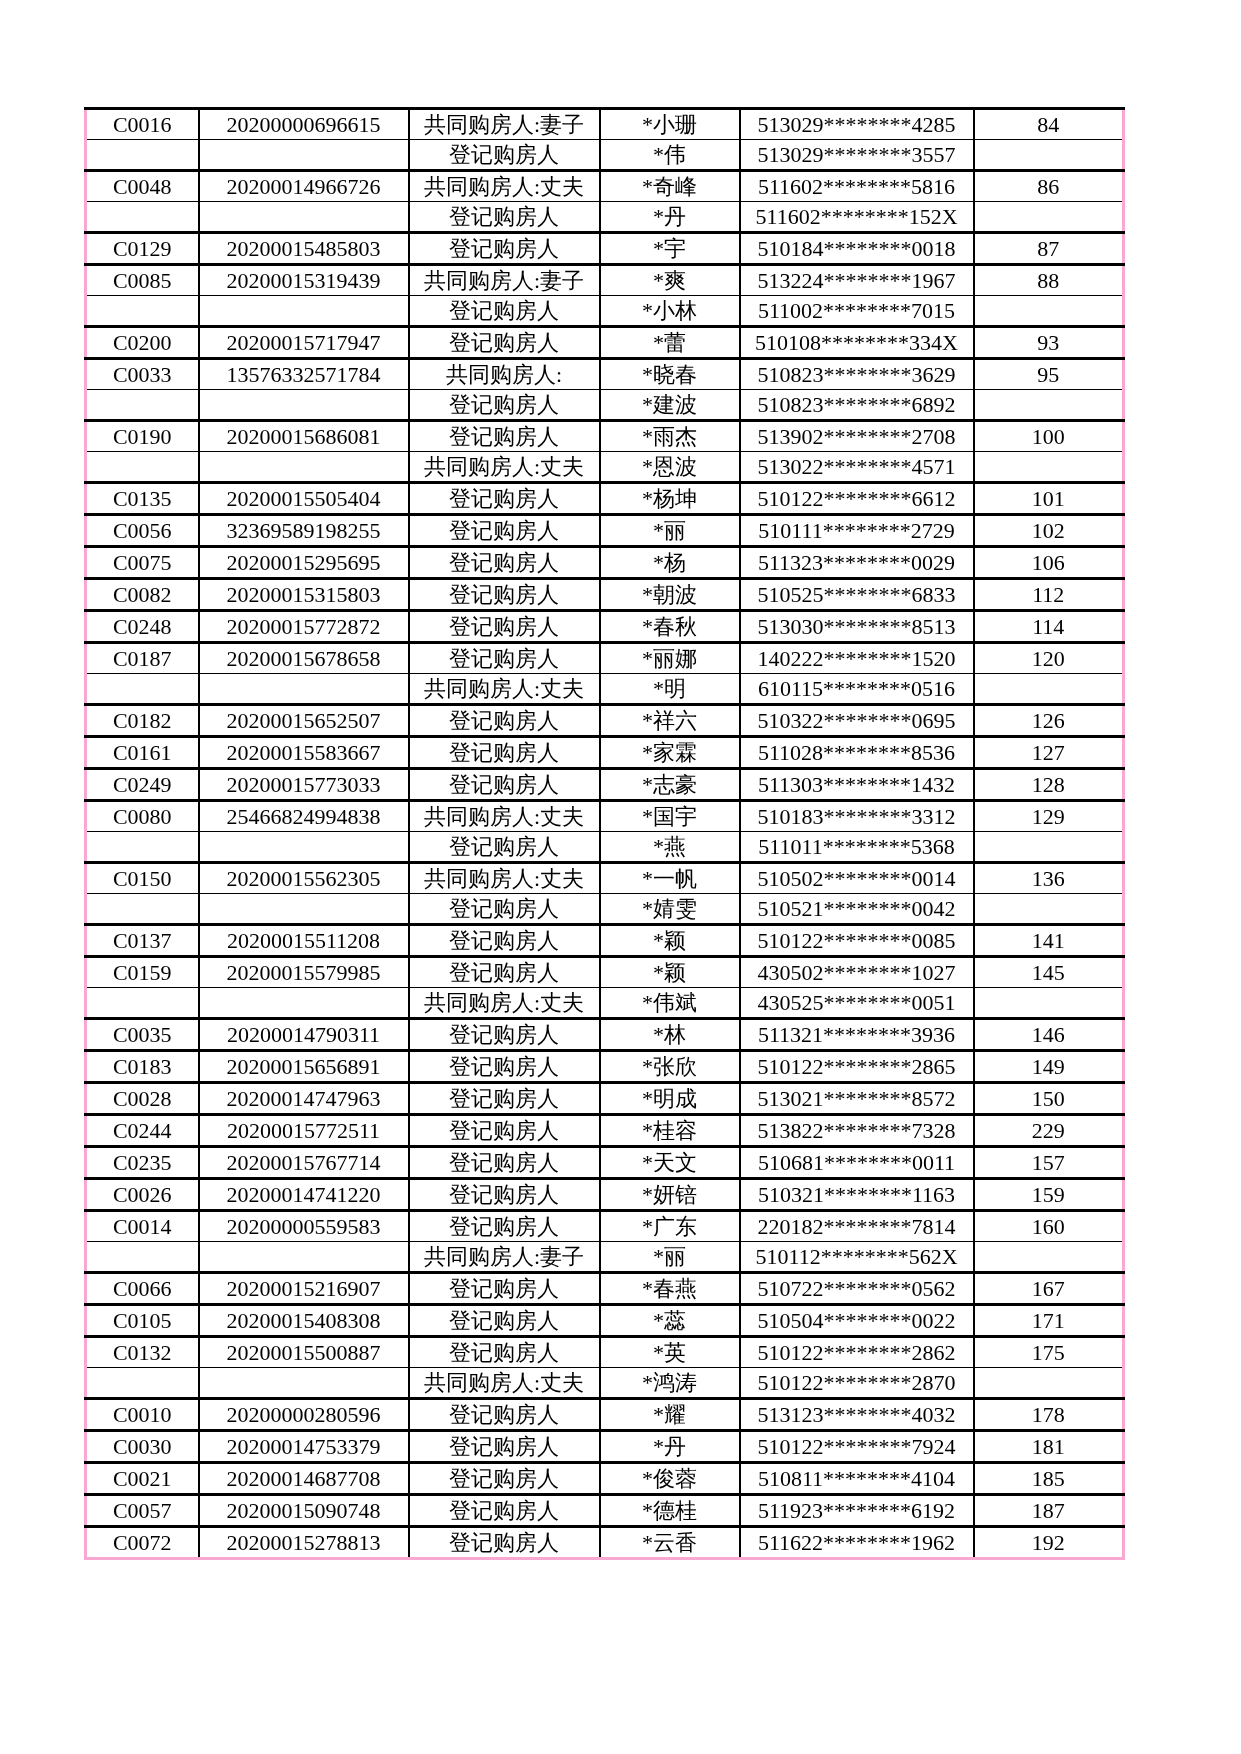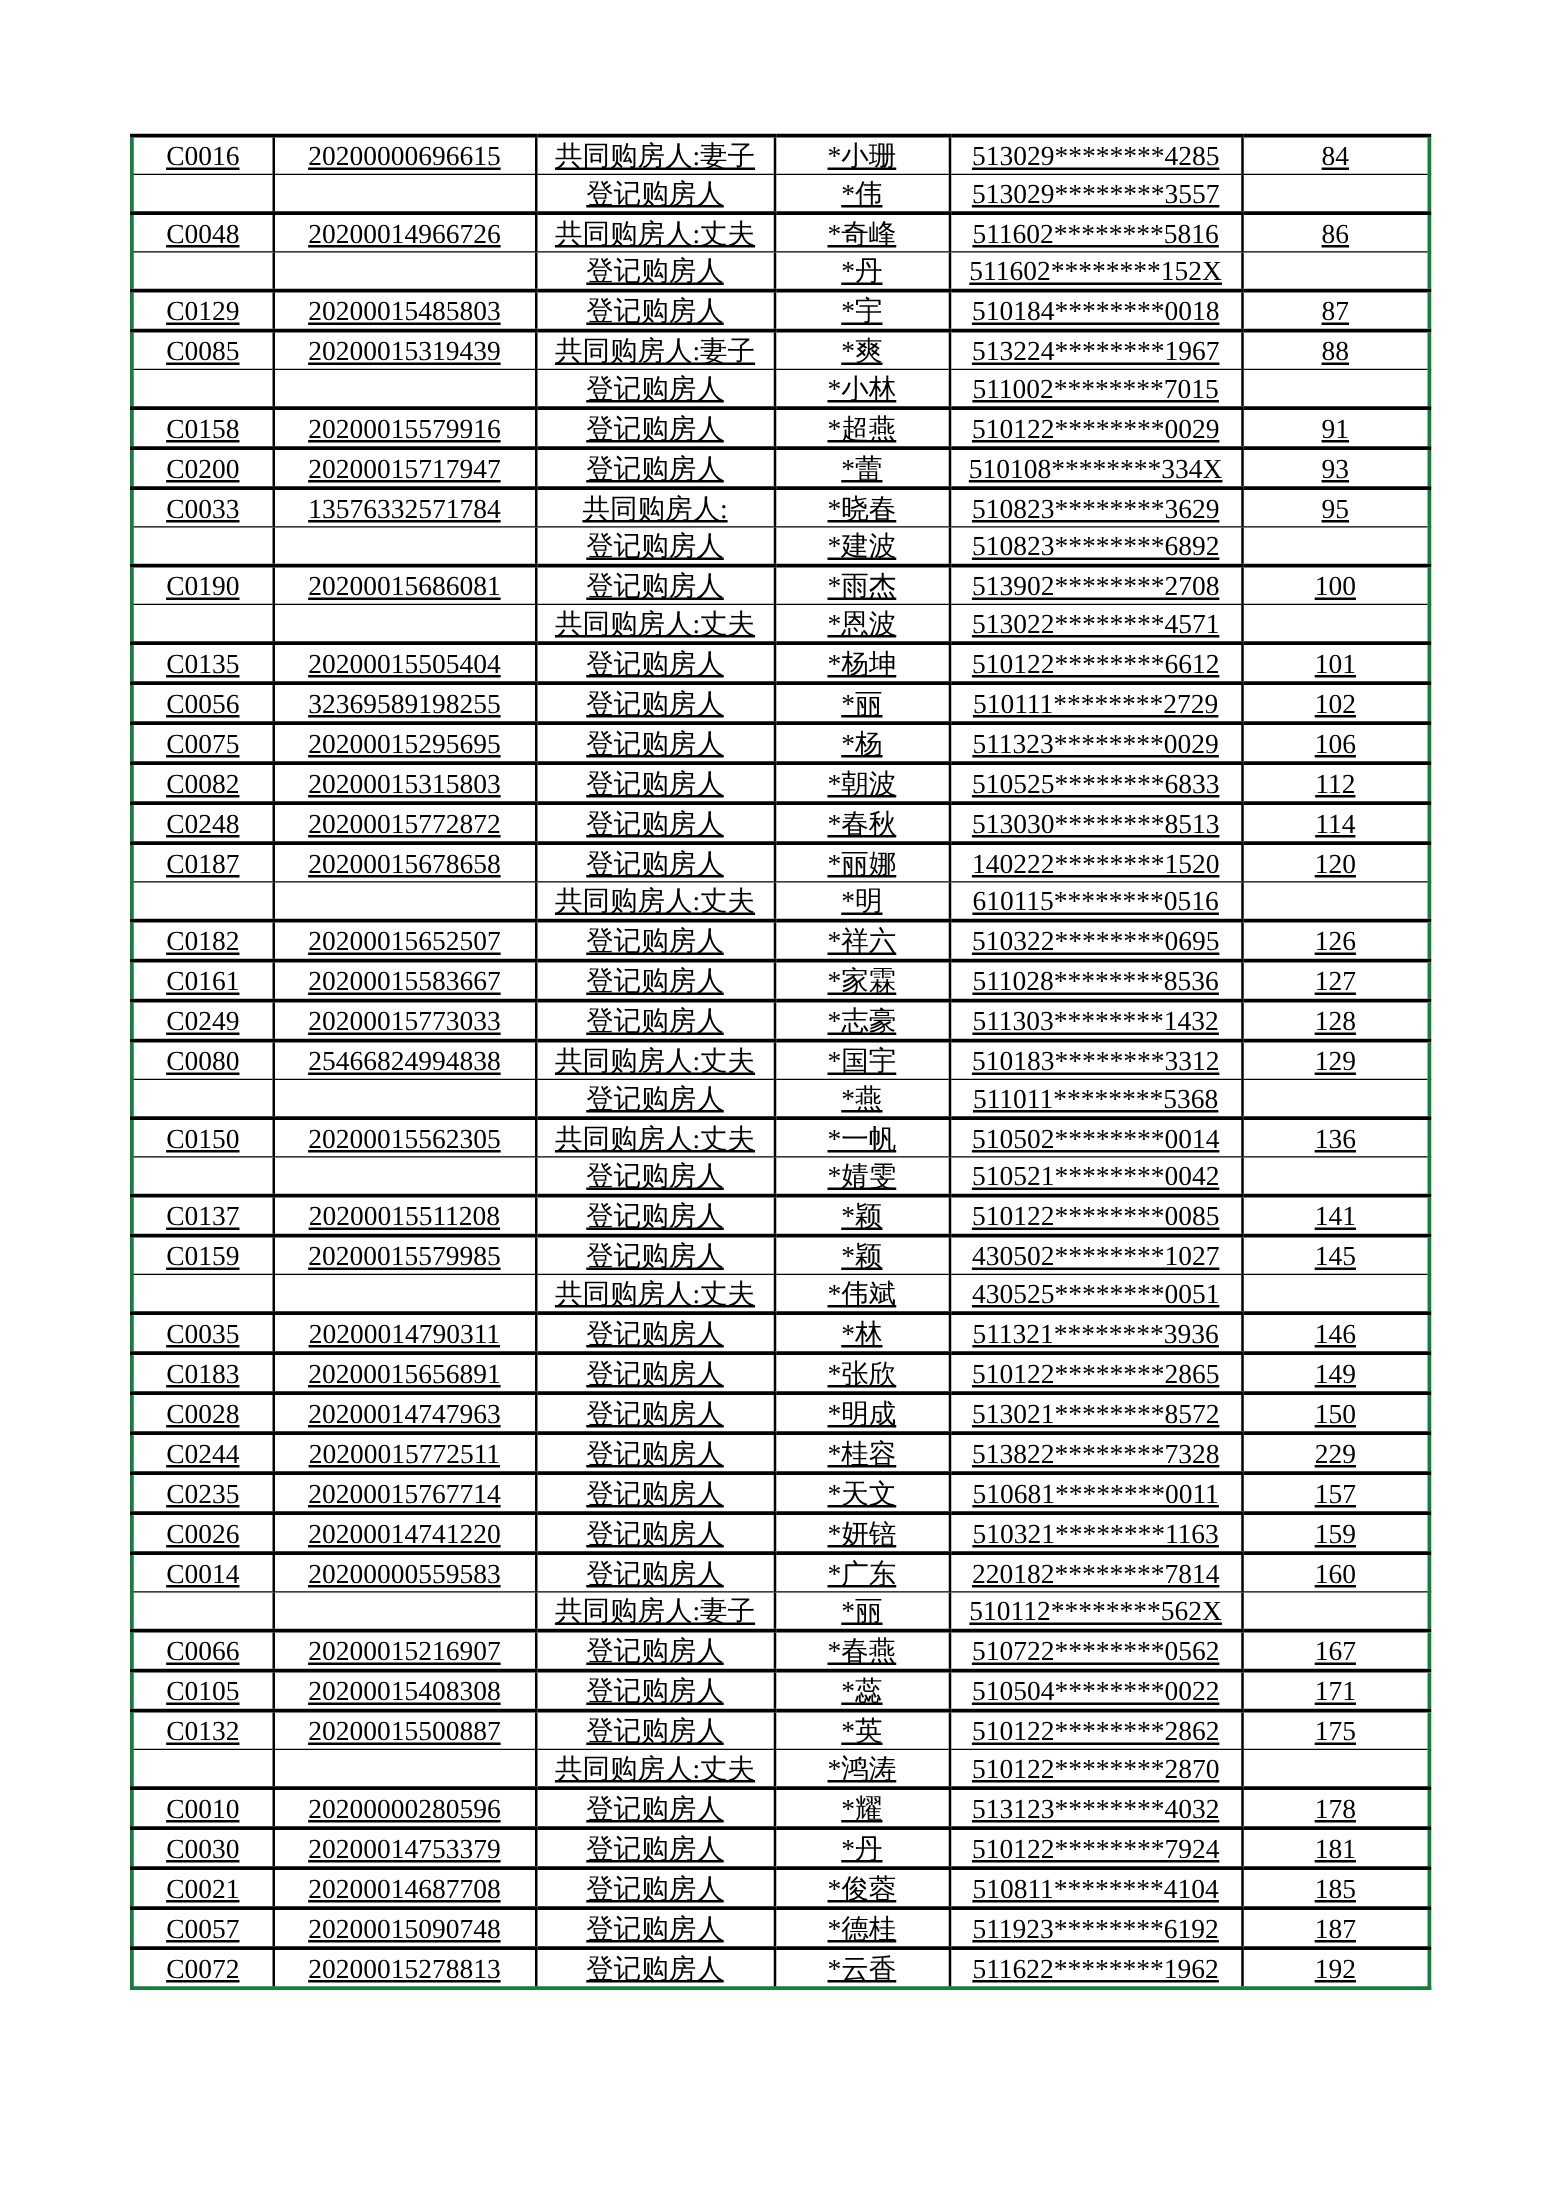--- a/index.html
+++ b/index.html
@@ -11,27 +11,26 @@
     position: relative;
     width: 1241px;
     height: 1754px;
     background: #ffffff;
     overflow: hidden;
     font-family: "Liberation Serif", "DejaVu Serif", serif;
     color: #000000;
   }
   table.buyers {
     position: absolute;
-    left: 104px;
+    left: 84px;
     top: 107px;
     width: 1038px;
     border-collapse: collapse;
     table-layout: fixed;
-    border: 3px solid #15803d;
-    text-decoration: underline;
+    border: 3px solid #f9a8d4;
   }
   table.buyers td {
     border-left: 2px solid #000000;
     border-right: 2px solid #000000;
     height: 29px;
     padding: 0 2px;
     text-align: center;
     vertical-align: middle;
     font-size: 22px;
     line-height: 1;
@@ -113,28 +112,20 @@
         </tr>
         <tr class="c">
           <td></td>
           <td></td>
           <td>登记购房人</td>
           <td>*小林</td>
           <td>511002********7015</td>
           <td></td>
         </tr>
         <tr class="g">
-          <td>C0158</td>
-          <td>20200015579916</td>
-          <td>登记购房人</td>
-          <td>*超燕</td>
-          <td>510122********0029</td>
-          <td>91</td>
-        </tr>
-        <tr class="g">
           <td>C0200</td>
           <td>20200015717947</td>
           <td>登记购房人</td>
           <td>*蕾</td>
           <td>510108********334X</td>
           <td>93</td>
         </tr>
         <tr class="g">
           <td>C0033</td>
           <td>13576332571784</td>

